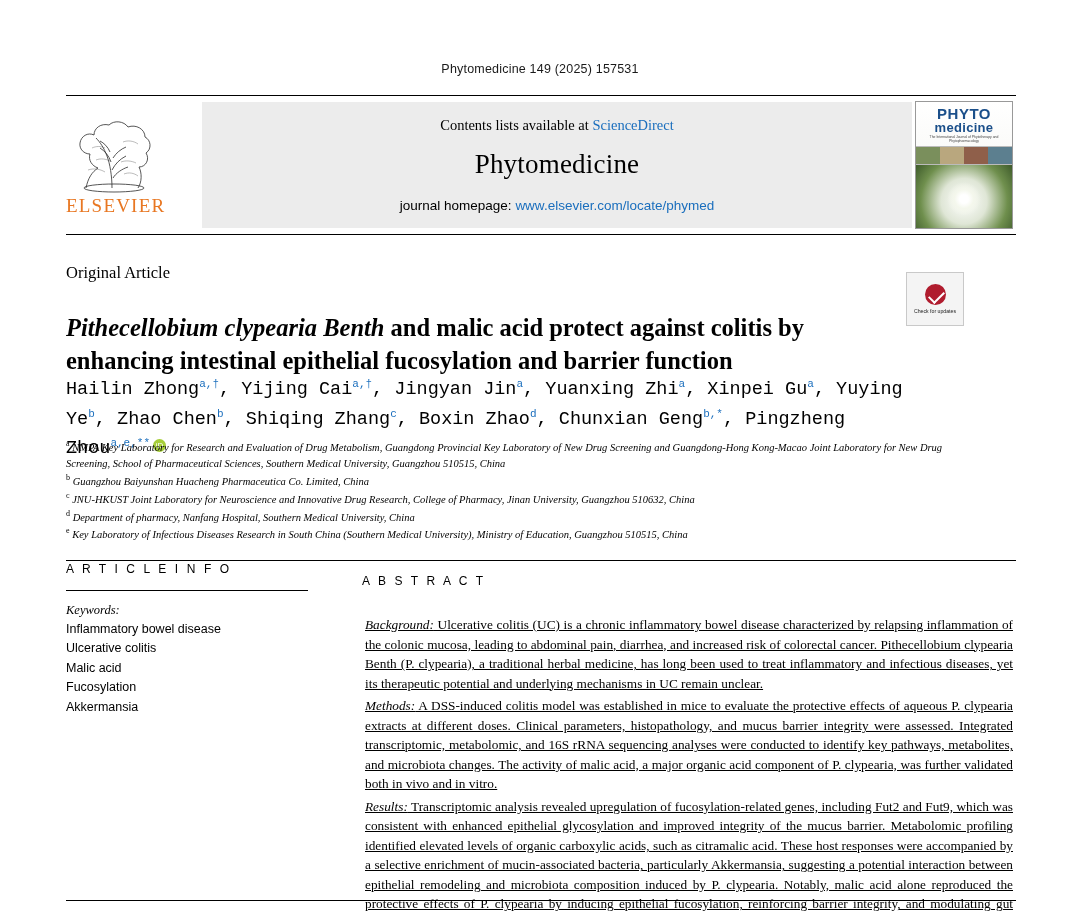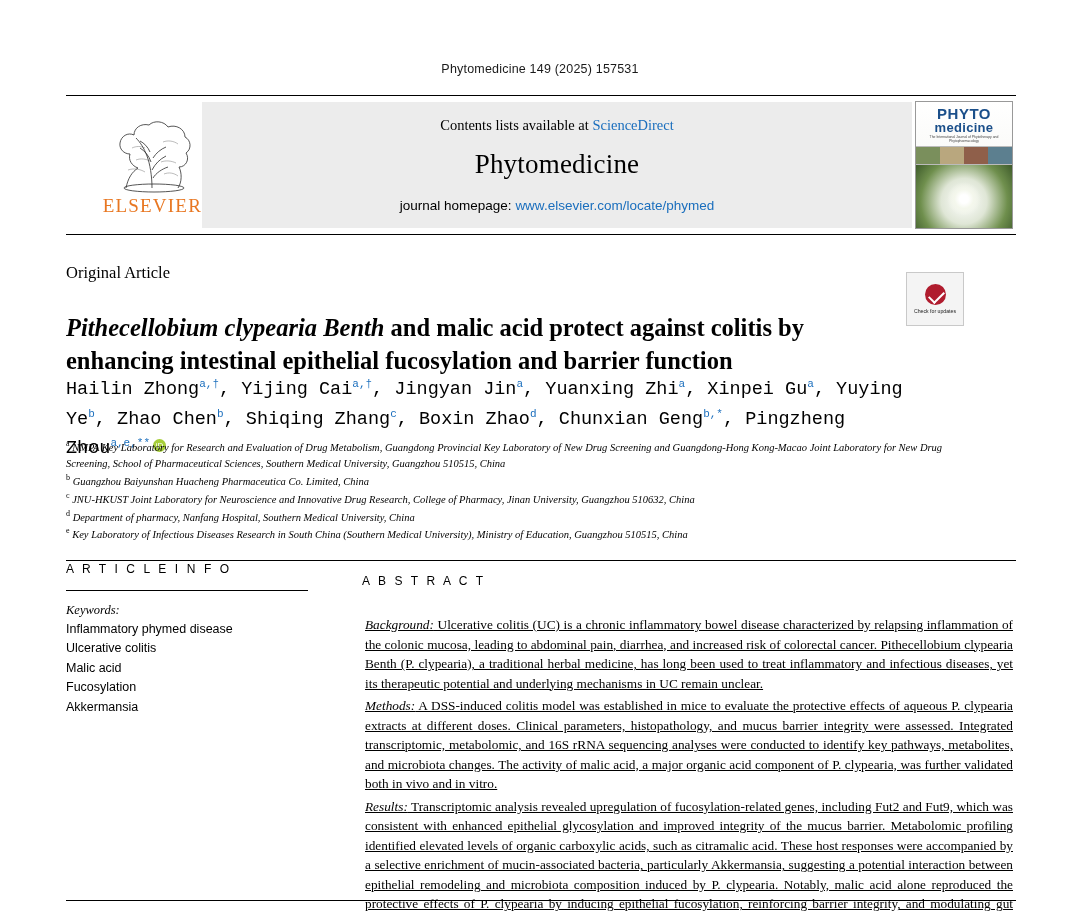--- a/index.html
+++ b/index.html
@@ -51,21 +51,21 @@
   .masthead-inner {
     display: flex;
     height: 100%;
     align-items: stretch;
   }
   .elsevier-box {
     width: 136px;
     flex: 0 0 136px;
     display: flex;
     flex-direction: column;
-    align-items: flex-end;
+    align-items: flex-start;
     justify-content: center;
     padding-top: 4px;
     box-sizing: border-box;
   }
   .elsevier-tree { display:block; }
   .elsevier-word {
     font-family: "Liberation Serif", serif;
     font-size: 19px;
     letter-spacing: 1.2px;
     color: #E87722;
@@ -414,21 +414,21 @@
     <div><sup>e</sup> <span>Key Laboratory of Infectious Diseases Research in South China (Southern Medical University), Ministry of Education, Guangzhou 510515, China</span></div>
   </div>
 
   <div class="rule-top"></div>
   <div class="rule-bottom"></div>
 
   <div class="info-col">
     <div class="sec-head">A R T I C L E  I N F O</div>
     <div class="info-rule"></div>
     <div class="kw-label">Keywords:</div>
-    <div class="kw">Inflammatory phymed disease</div>
+    <div class="kw">Inflammatory bowel disease</div>
     <div class="kw">Ulcerative colitis</div>
     <div class="kw">Malic acid</div>
     <div class="kw">Fucosylation</div>
     <div class="kw">Akkermansia</div>
   </div>
 
   <div class="abs-col">
     <div class="sec-head">A B S T R A C T</div>
     <div class="abs-body">
       <p><i>Background:</i><span> Ulcerative colitis (UC) is a chronic inflammatory bowel disease characterized by relapsing inflammation of the colonic mucosa, leading to abdominal pain, diarrhea, and increased risk of colorectal cancer. Pithecellobium clypearia Benth (P. clypearia), a traditional herbal medicine, has long been used to treat inflammatory and infectious diseases, yet its therapeutic potential and underlying mechanisms in UC remain unclear.</span></p>

